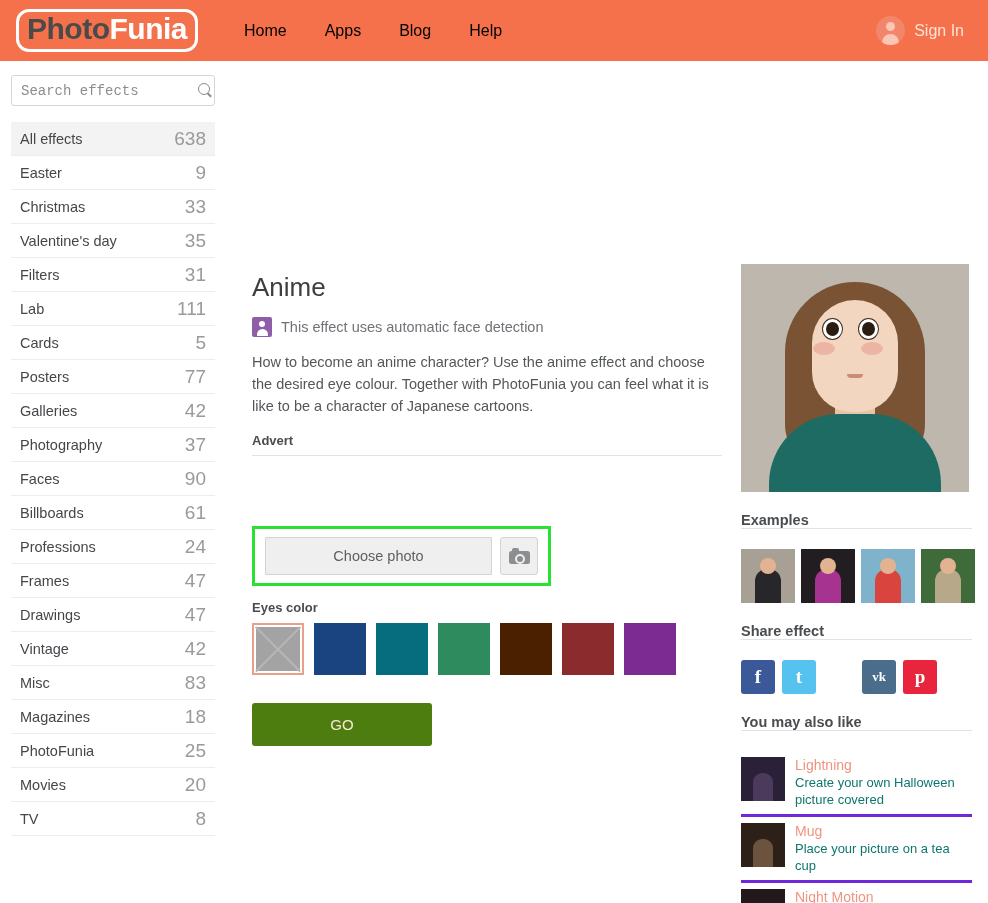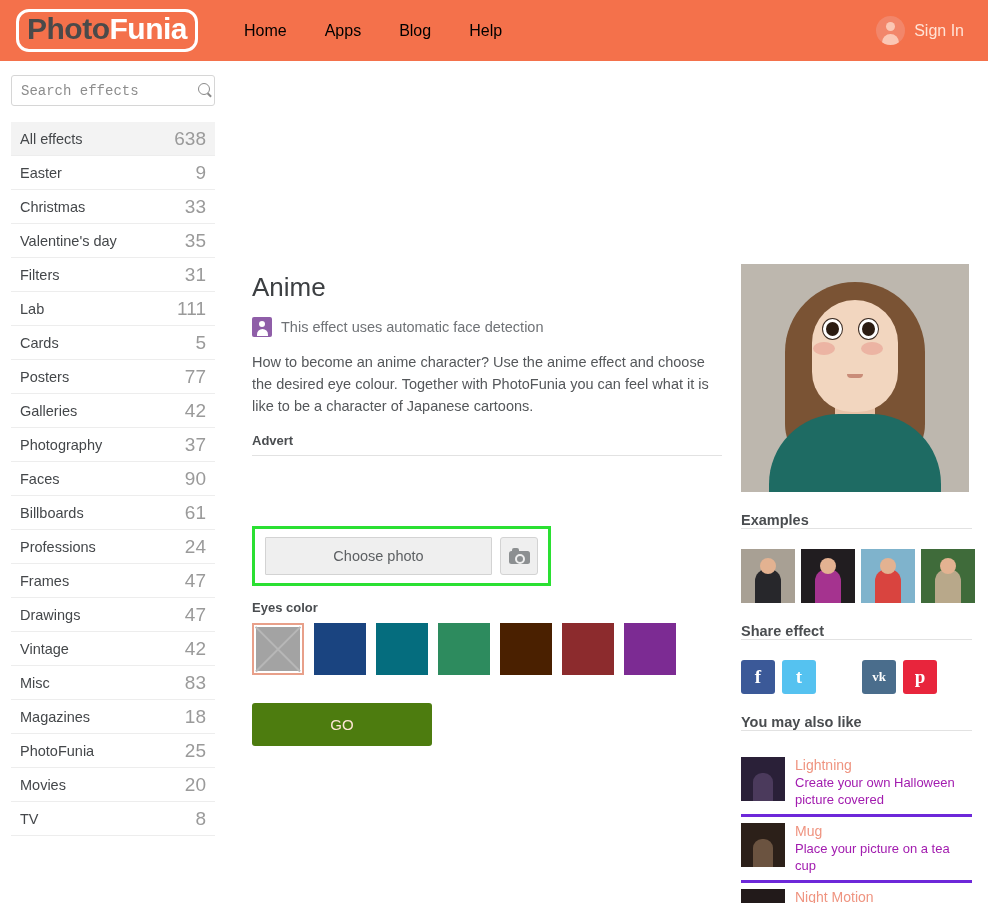--- a/index.html
+++ b/index.html
@@ -410,21 +410,21 @@
     overflow: hidden;
   }
   .rec-body { flex: 1; min-width: 0; }
   .rec-title {
     font-size: 14px;
     color: #ef9480;
     line-height: 17px;
   }
   .rec-desc {
     font-size: 13px;
-    color: #a21caf;
+    color: #0f766e;
     line-height: 17px;
   }
 </style>
 </head>
 <body>
 
 <div class="header">
   <div class="logo">
     <span class="lg-a">Photo</span><span class="lg-b">Funia</span>
   </div>

